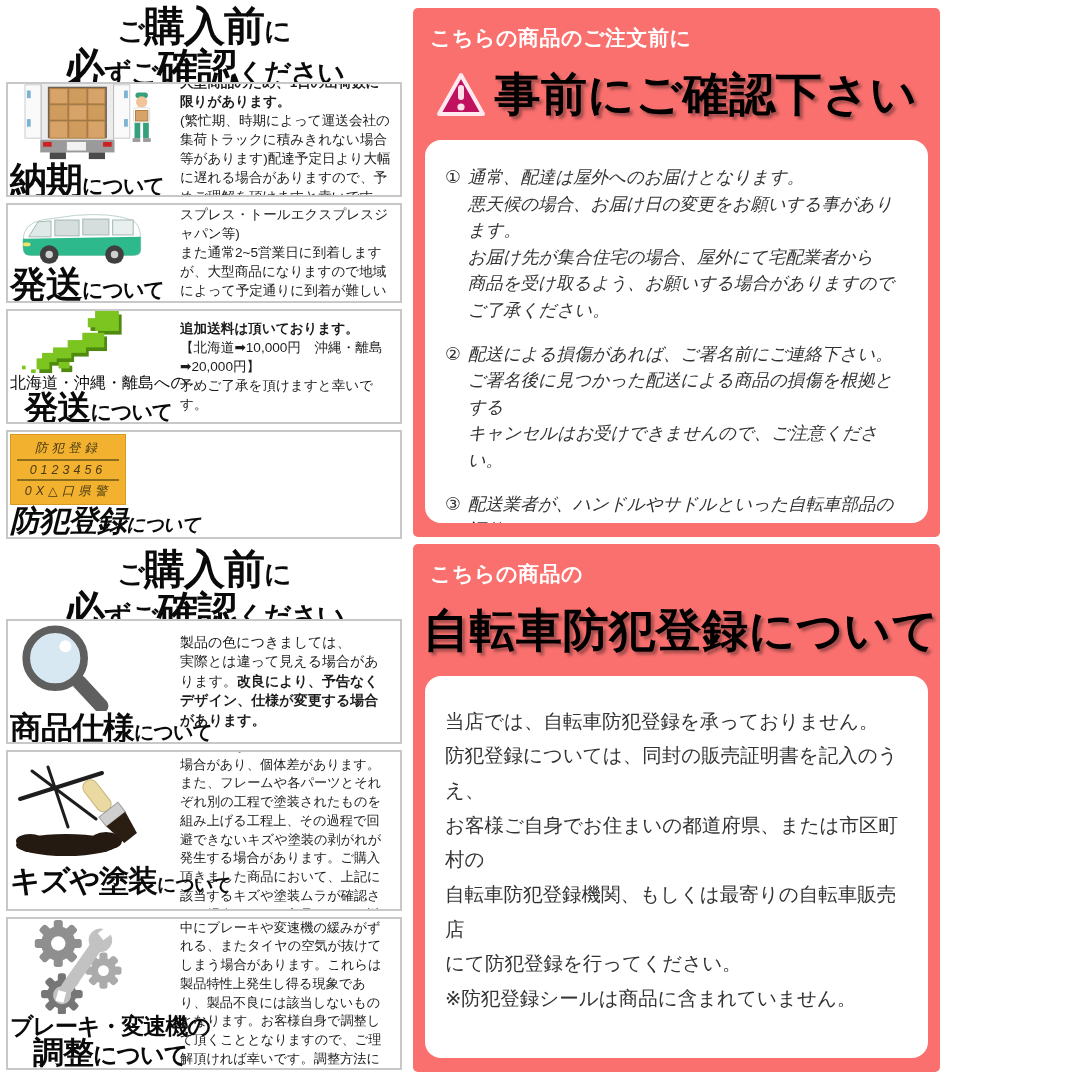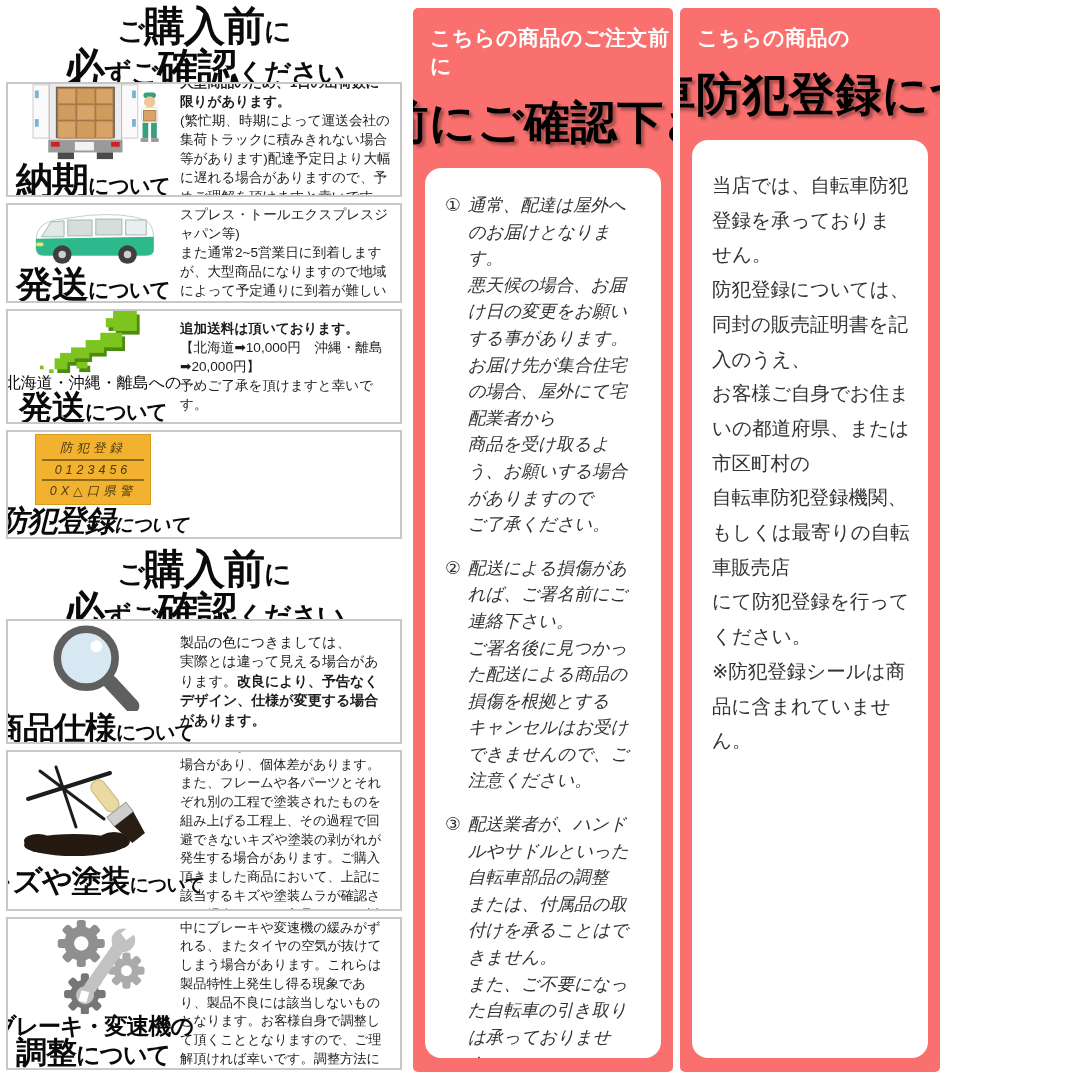--- a/index.html
+++ b/index.html
@@ -8,21 +8,21 @@
 
   
   .left{width:540px;height:1080px;box-sizing:border-box;padding:4px 6px;background:#fff;
         display:flex;flex-direction:column;}
   .hdr{text-align:center;font-weight:900;color:#0a0a0a;line-height:1.02;letter-spacing:-1px;}
   .hdr1{height:72px;margin:2px 0 4px;}
   .hdr2{height:66px;margin:4px 0 4px;}
   .hdr .hs{font-size:27px;} .hdr .hb{font-size:41px;}
   .sec{border:2px solid #c8c8c8;background:#fff;display:flex;align-items:center;
        padding:3px 8px 3px 2px;margin-bottom:6px;box-sizing:border-box;overflow:hidden;}
-  .icon-col{width:166px;flex:none;display:flex;flex-direction:column;align-items:center;
+  .icon-col{width:166px;flex:none;display:flex;flex-direction:column;align-items:flex-start;
             justify-content:flex-end;gap:2px;}
   .sec-title{text-align:center;font-weight:900;color:#0a0a0a;line-height:.95;letter-spacing:-1px;white-space:nowrap;}
   .t-small{display:block;font-size:16px;font-weight:400;letter-spacing:0;}
   .t-line1{display:block;font-size:23px;font-weight:900;}
   .t-main{font-size:34px;} .t-suf{font-size:21px;}
   .s1 .t-main,.s2 .t-main{font-size:37px;}
   .sec-body{flex:1;font-size:13.6px;line-height:1.4;color:#1c1c1c;white-space:pre-line;
             padding-left:4px;}
   .sec-body .b{font-weight:bold;} .sec-body .r{font-weight:bold;color:#e60000;} .sec-body .n{}
   .s1{height:116px;} .s2{height:100px;} .s3{height:116px;} .s4{height:110px;font-style:italic;}
@@ -30,21 +30,21 @@
   .s6 .sec-body,.s7 .sec-body{font-size:13.2px;line-height:1.42;}
 
   
   .sticker{width:116px;background:#f2b230;border:1px solid #d89a20;box-sizing:border-box;
            padding:3px 6px 2px;color:#4a3a10;text-align:center;}
   .sticker .srow{font-size:12.5px;letter-spacing:4px;padding:2px 0;border-bottom:2px solid #8a6c1c;white-space:nowrap;}
   .sticker .srow:last-child{border-bottom:none;}
 
   
   .right{width:540px;height:1080px;box-sizing:border-box;background:#fff;
-         padding:8px 8px 8px 5px;display:flex;flex-direction:row;gap:7px;}
+         padding:8px 8px 8px 5px;display:flex;flex-direction:column;gap:7px;}
   .panel{flex:1;background:#fa706e;border-radius:5px;display:flex;flex-direction:column;overflow:hidden;}
   .panel-intro{color:#fff;font-weight:bold;font-size:21px;padding:16px 0 0 17px;letter-spacing:.5px;}
   .head-row{display:flex;align-items:center;justify-content:center;gap:9px;margin:12px 6px 14px;}
   .head-text{color:#000000;font-weight:900;font-size:46px;letter-spacing:.5px;white-space:nowrap;
              text-shadow:3px 3px 3px rgba(90,45,45,.55);}
   .whitebox{flex:1;background:#fff;border-radius:16px;margin:0 12px 14px;padding:24px 18px 10px 20px;
             box-sizing:border-box;overflow:hidden;}
   .notice-item{display:flex;gap:7px;font-size:17.5px;line-height:1.52;color:#333;margin-bottom:17px;}
   .notice-item .num{flex:none;}
   .notice-item .txt{white-space:pre-line;font-style:italic;}

